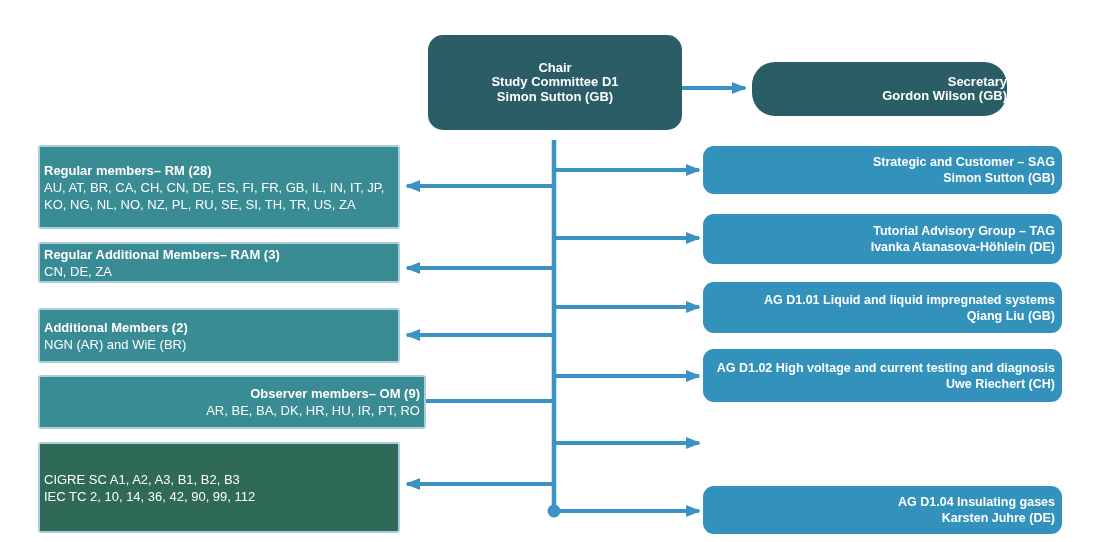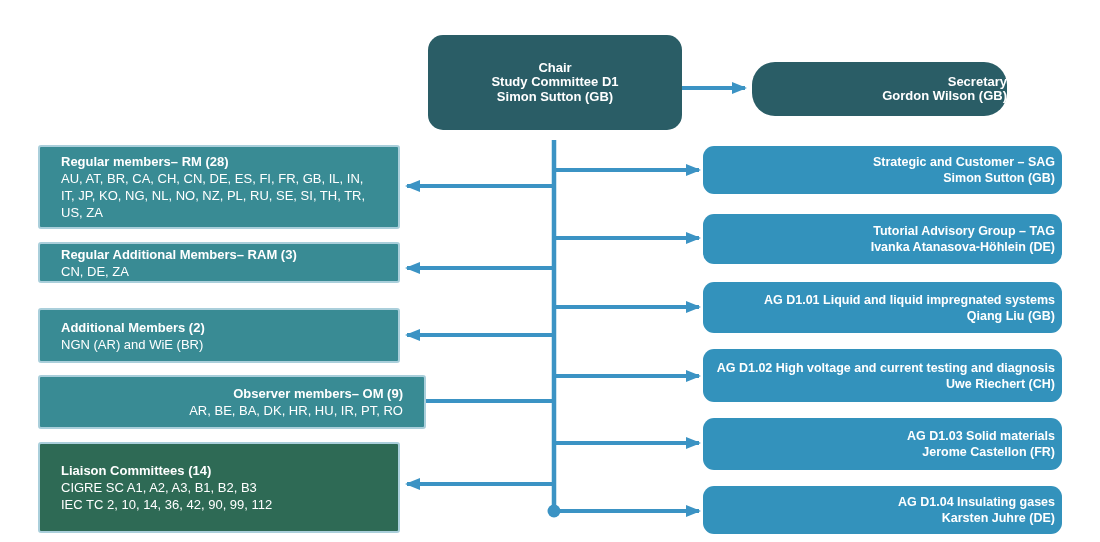--- a/index.html
+++ b/index.html
@@ -43,21 +43,21 @@
     border-radius: 15px;
     text-align: center;
     font-weight: bold;
     font-size: 13px;
     line-height: 14.5px;
   }
   .member-box {
     background: var(--member-box-fill, #398B94);
     border: 2px solid var(--member-box-border, #AACFDB);
     border-radius: 3px;
-    padding: 4px 21px;
+    padding: 4px 4px;
     text-align: left;
     font-size: 13px;
     line-height: 17px;
   }
   .member-box .title { font-weight: bold; }
   .member-box .line.bold { font-weight: normal; }
   .liaison-box { background: var(--liaison-box-fill, #2E6A55); }
   .wg-box {
     background: var(--working-group-box-fill, #3392BC);
     border-radius: 11px;
@@ -120,21 +120,20 @@
     <div class="title">Additional Members (2)</div>
     <div class="line bold">NGN (AR) and WiE (BR)</div>
   </div>
 
   <div class="box member-box" style="left:38px;top:375px;width:388px;height:54px;text-align:right;">
     <div class="title">Observer members– OM (9)</div>
     <div class="line">AR, BE, BA, DK, HR, HU, IR, PT, RO</div>
   </div>
 
   <div class="box member-box liaison-box" style="left:38px;top:442px;width:362px;height:91px;">
-    <div class="title">Liaison Committees (14)</div>
     <div class="line">CIGRE SC A1, A2, A3, B1, B2, B3</div>
     <div class="line">IEC TC 2, 10, 14, 36, 42, 90, 99, 112</div>
   </div>
 
   <div class="box wg-box" style="left:703px;top:146px;width:359px;height:48px;">
     <div>Strategic and Customer – SAG</div>
     <div>Simon Sutton (GB)</div>
   </div>
 
   <div class="box wg-box" style="left:703px;top:214px;width:359px;height:50px;">
@@ -145,23 +144,19 @@
   <div class="box wg-box" style="left:703px;top:282px;width:359px;height:51px;">
     <div>AG D1.01 Liquid and liquid impregnated systems</div>
     <div>Qiang Liu (GB)</div>
   </div>
 
   <div class="box wg-box" style="left:703px;top:349px;width:359px;height:53px;">
     <div>AG D1.02 High voltage and current testing and diagnosis</div>
     <div>Uwe Riechert (CH)</div>
   </div>
 
-  <div class="box wg-box" style="left:703px;top:418px;width:359px;height:52px;">
-    <div>AG D1.03 Solid materials</div>
-    <div>Jerome Castellon (FR)</div>
-  </div>
 
   <div class="box wg-box" style="left:703px;top:486px;width:359px;height:48px;">
     <div>AG D1.04 Insulating gases</div>
     <div>Karsten Juhre (DE)</div>
   </div>
 
 </div>
 
 </body></html>

